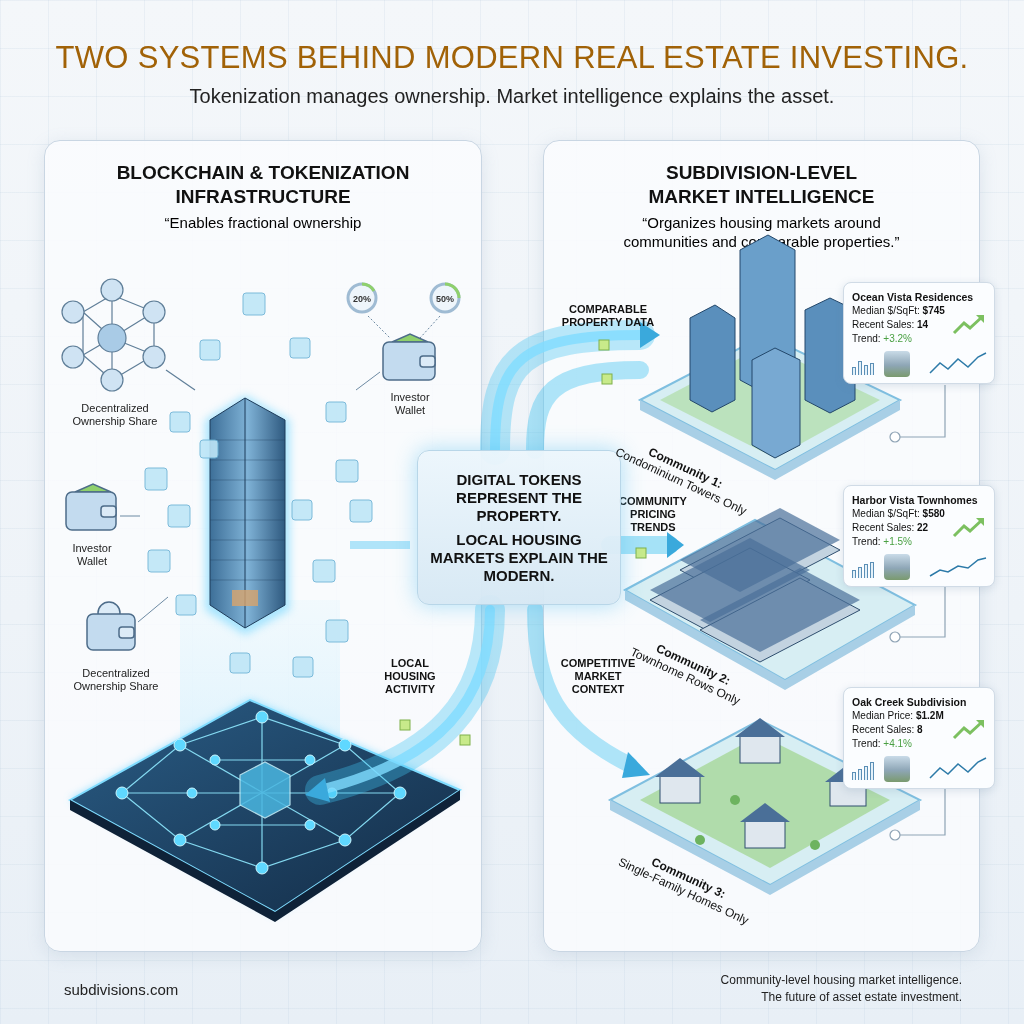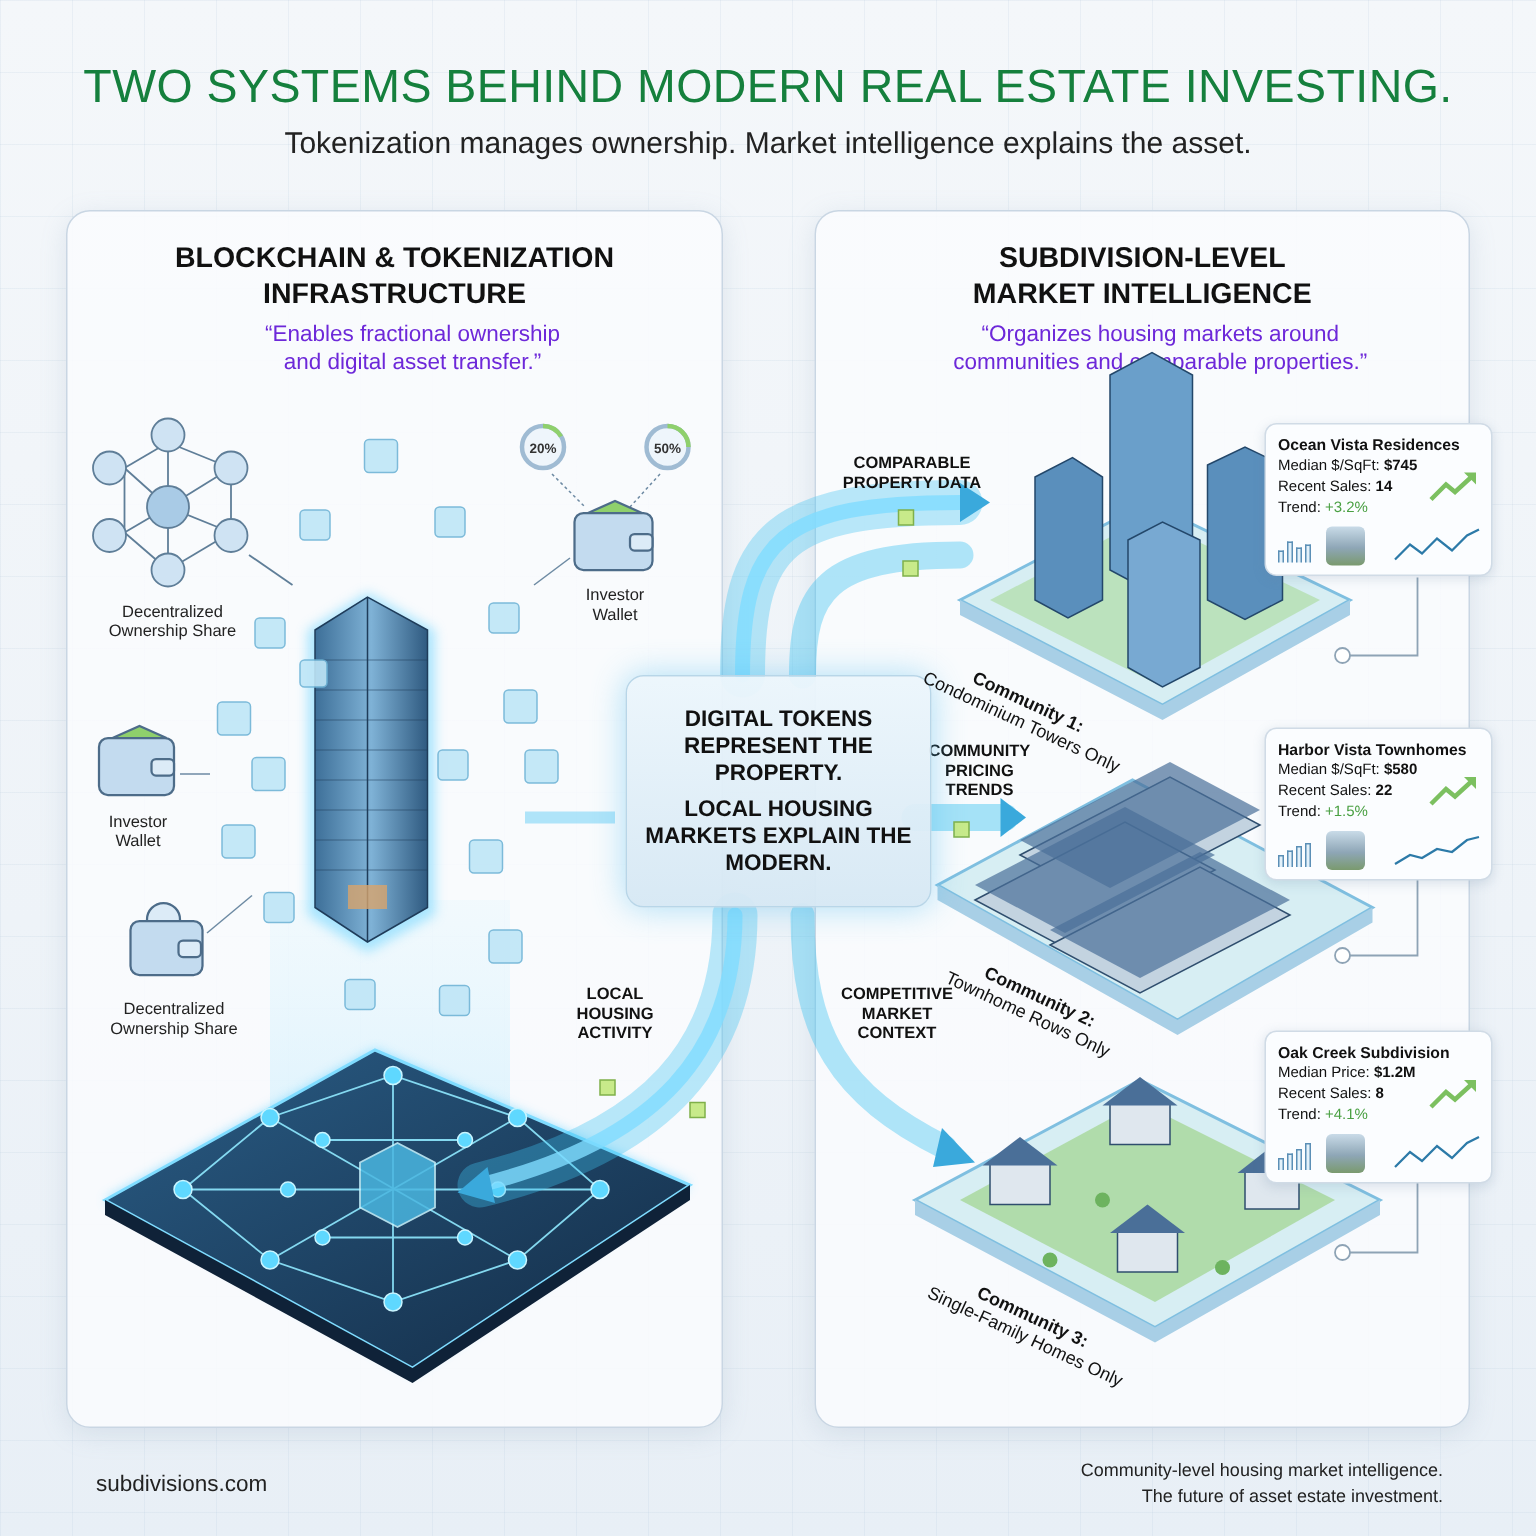--- a/index.html
+++ b/index.html
@@ -12,41 +12,41 @@
   }
   .grid-bg {
     position: absolute; inset: 0;
     background-image:
       linear-gradient(rgba(180,200,220,0.18) 1px, transparent 1px),
       linear-gradient(90deg, rgba(180,200,220,0.18) 1px, transparent 1px);
     background-size: 48px 48px;
   }
   .title {
     position: absolute; top: 40px; left: 0; width: 1024px; text-align: center;
-    font-size: 31px; font-weight: 400; letter-spacing: 0.3px; color: #15803d;
+    font-size: 31px; font-weight: 400; letter-spacing: 0.3px; color: #a16207;
   }
   .subtitle {
     position: absolute; top: 85px; left: 0; width: 1024px; text-align: center;
     font-size: 20px; color: #222;
   }
   .panel {
     position: absolute; top: 140px; height: 812px;
     background: rgba(250,252,254,0.85);
     border: 1.5px solid #c9d6e3; border-radius: 16px;
     box-shadow: 0 4px 18px rgba(120,150,180,0.18);
   }
   .panel.left { left: 44px; width: 438px; }
   .panel.right { left: 543px; width: 437px; }
   .panel-title {
     position: absolute; top: 20px; left: 0; width: 100%; text-align: center;
     font-size: 19px; font-weight: 700; line-height: 24px; color: #111;
   }
   .panel-quote {
-    position: absolute; top: 72px; left: 12px; width: 100%; text-align: center;
-    font-size: 15px; line-height: 19px; color: #6d28d9;
+    position: absolute; top: 72px; left: 0; width: 100%; text-align: center;
+    font-size: 15px; line-height: 19px; color: #000000;
   }
   .label {
     position: absolute; font-size: 11px; font-weight: 400; text-align: center;
     line-height: 13px; color: #222;
   }
   .flow-label {
     position: absolute; font-size: 11px; font-weight: 700; text-align: center;
     line-height: 13px; color: #111; text-transform: uppercase;
   }
   .center-box {
@@ -90,21 +90,20 @@
 <div class="title">TWO SYSTEMS BEHIND MODERN REAL ESTATE INVESTING.</div>
 <div class="subtitle">Tokenization manages ownership. Market intelligence explains the asset.</div>
 
 <div class="panel left">
   <div class="panel-title">
     <div>BLOCKCHAIN &amp; TOKENIZATION</div>
     <div>INFRASTRUCTURE</div>
   </div>
   <div class="panel-quote">
     <div>“Enables fractional ownership</div>
-    <div>and digital asset transfer.”</div>
   </div>
 </div>
 
 <svg style="position:absolute;left:44px;top:140px" width="438" height="812" viewBox="44 140 438 812">
   <defs>
     <linearGradient id="platG" x1="0" y1="0" x2="1" y2="1">
       <stop offset="0" stop-color="#2a5d86"></stop>
         <stop offset="1" stop-color="#132b45"></stop>
     </linearGradient>
     <linearGradient id="towerG" x1="0" y1="0" x2="1" y2="0">

